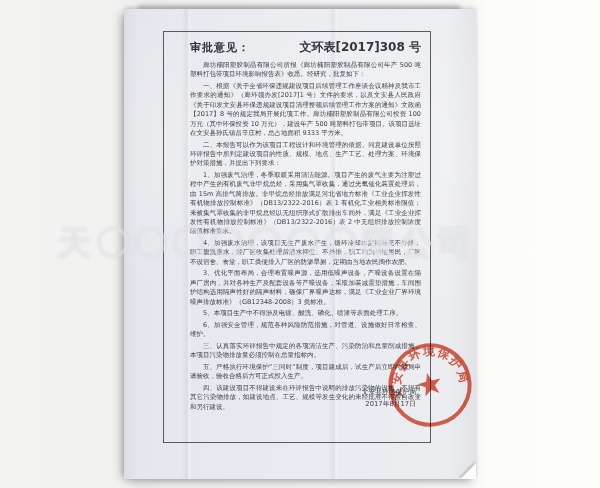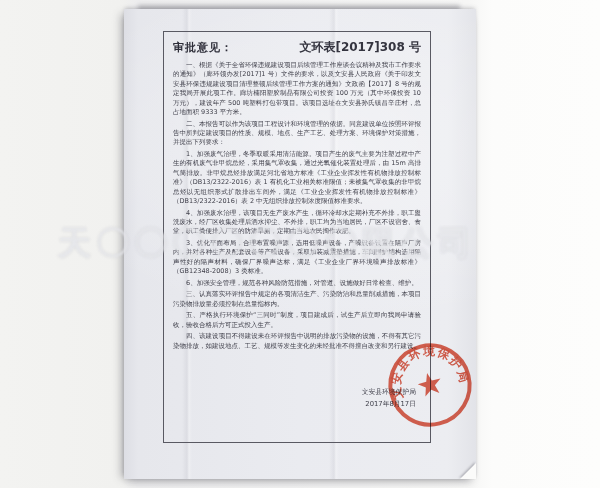--- a/index.html
+++ b/index.html
@@ -25,21 +25,21 @@
     background:linear-gradient(90deg,rgba(120,120,135,0) 0%,rgba(120,120,135,.10) 50%,rgba(255,255,255,.25) 70%,rgba(120,120,135,0) 100%);}
   .fold-corner{
     position:absolute;right:0;bottom:0;width:0;height:0;
     border-bottom:16px solid #fbfbfa;border-left:16px solid transparent;
     filter:drop-shadow(-1px -1px 1px rgba(90,90,100,.4));
   }
   .frame{
     position:absolute;left:39px;top:22px;width:268px;height:412px;
     border:1px solid #595962;
     box-sizing:border-box;
-    padding:7px 9px 6px 9px;
+    padding:7px 9px 6px 26px;
   }
   .title-row{display:flex;justify-content:space-between;align-items:baseline;margin-bottom:5px;}
   .doc-title{font-size:11px;font-weight:bold;color:#2d2d38;letter-spacing:1px;}
   .doc-number{font-size:12px;font-weight:bold;color:#34343f;}
   .body-text{color:#3e3e49;font-size:6.5px;line-height:9.4px;text-align:justify;}
   .body-text p{margin:0 0 2.2px 0;text-indent:2em;}
   .watermark{
     position:absolute;left:58px;top:221px;width:486px;z-index:5;
     font-size:33px;font-weight:bold;white-space:nowrap;letter-spacing:5px;
     color:rgba(235,236,240,.85);text-shadow:0 0 2px rgba(150,150,160,.45);
@@ -63,25 +63,27 @@
 <div class="paper scan-blur">
   <div class="crease-v" style="left:58px;"></div>
   <div class="crease-v" style="left:205px;"></div>
 
   <div class="frame">
     <div class="title-row">
       <span class="doc-title">审批意见：</span>
       <span class="doc-number">文环表[2017]308 号</span>
     </div>
     <div class="body-text">
+      <p>廊坊楠阳塑胶制品有限公司所报《廊坊楠阳塑胶制品有限公司年产 500 吨塑料打包带项目环境影响报告表》收悉。经研究，批复如下：</p>
       <p>一、根据《关于全省环保违规建设项目后续管理工作座谈会议精神及我市工作要求的通知》（廊环领办发[2017]1 号）文件的要求，以及文安县人民政府《关于印发文安县环保违规建设项目清理整顿后续管理工作方案的通知》文政函【2017】8 号的规定我局开展此项工作。廊坊楠阳塑胶制品有限公司投资 100 万元（其中环保投资 10 万元），建设年产 500 吨塑料打包带项目。该项目选址在文安县孙氏镇吕辛庄村，总占地面积 9333 平方米。</p>
       <p>二、本报告可以作为该项目工程设计和环境管理的依据。同意建设单位按照环评报告中所判定建设项目的性质、规模、地点、生产工艺、处理方案、环境保护对策措施，并提出下列要求：</p>
       <p>1、加强废气治理，冬季取暖采用清洁能源。项目产生的废气主要为注塑过程中产生的有机废气非甲烷总烃，采用集气罩收集，通过光氧催化装置处理后，由 15m 高排气筒排放。非甲烷总烃排放满足河北省地方标准《工业企业挥发性有机物排放控制标准》（DB13/2322-2016）表 1 有机化工业相关标准限值；未被集气罩收集的非甲烷总烃以无组织形式扩散排出车间外，满足《工业企业挥发性有机物排放控制标准》（DB13/2322-2016）表 2 中无组织排放控制浓度限值标准要求。</p>
       <p>4、加强废水治理，该项目无生产废水产生，循环冷却水定期补充不外排，职工盥洗废水，经厂区收集处理后洒水抑尘、不外排，职工均为当地居民，厂区不设宿舍、食堂，职工粪便排入厂区的防渗旱厕，定期由当地农民掏作农肥。</p>
       <p>3、优化平面布局，合理布置噪声源，选用低噪声设备，产噪设备设置在隔声厂房内，并对各种生产及配套设备等产噪设备，采取加装减震垫措施，车间围护结构选用隔声性好的隔声材料，确保厂界噪声达标，满足《工业企业厂界环境噪声排放标准》（GB12348-2008）3 类标准。</p>
+      <p>5、本项目生产中不得涉及电镀、酸洗、磷化、喷漆等表面处理工序。</p>
       <p>6、加强安全管理，规范各种风险防范措施，对管道、设施做好日常检查、维护。</p>
       <p>三、认真落实环评报告中规定的各项清洁生产、污染防治和总量削减措施，本项目污染物排放量必须控制在总量指标内。</p>
       <p>五、严格执行环境保护“三同时”制度，项目建成后，试生产后立即向我局申请验收，验收合格后方可正式投入生产。</p>
       <p>四、该建设项目不得建设未在环评报告中说明的排放污染物的设施，不得有其它污染物排放，如建设地点、工艺、规模等发生变化的未经批准不得擅自改变和另行建设。</p>
     </div>
 
     <div class="signature">
       <div>文安县环境保护局</div>
       <div>2017年8月17日</div>
     </div>

